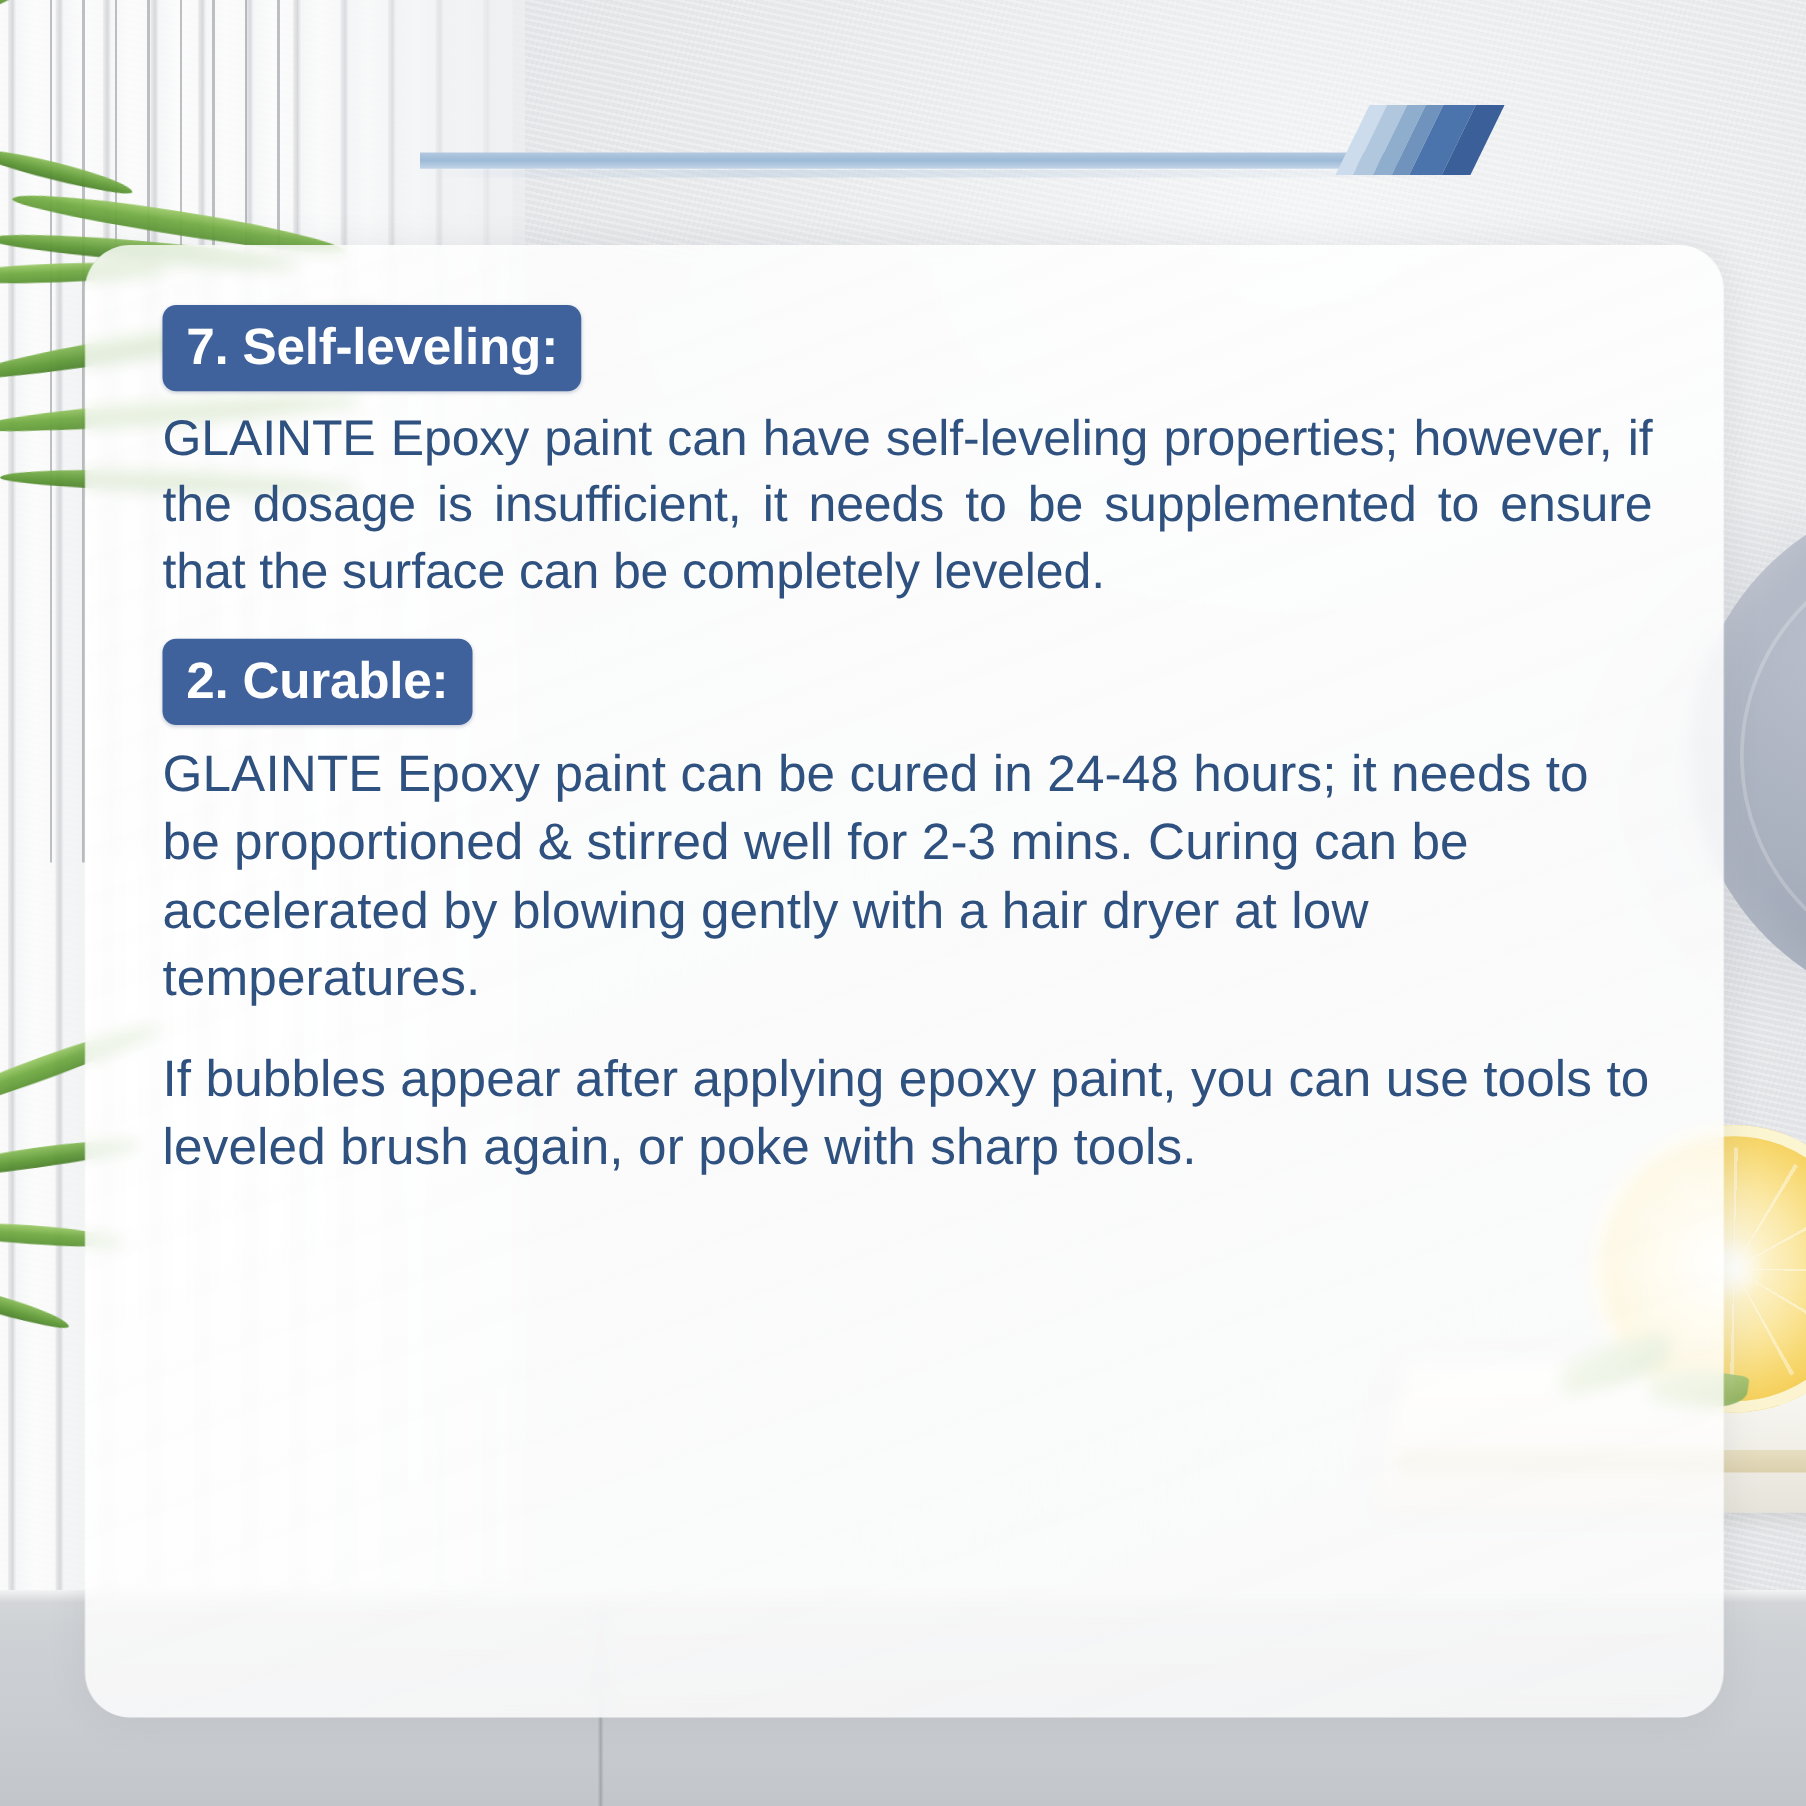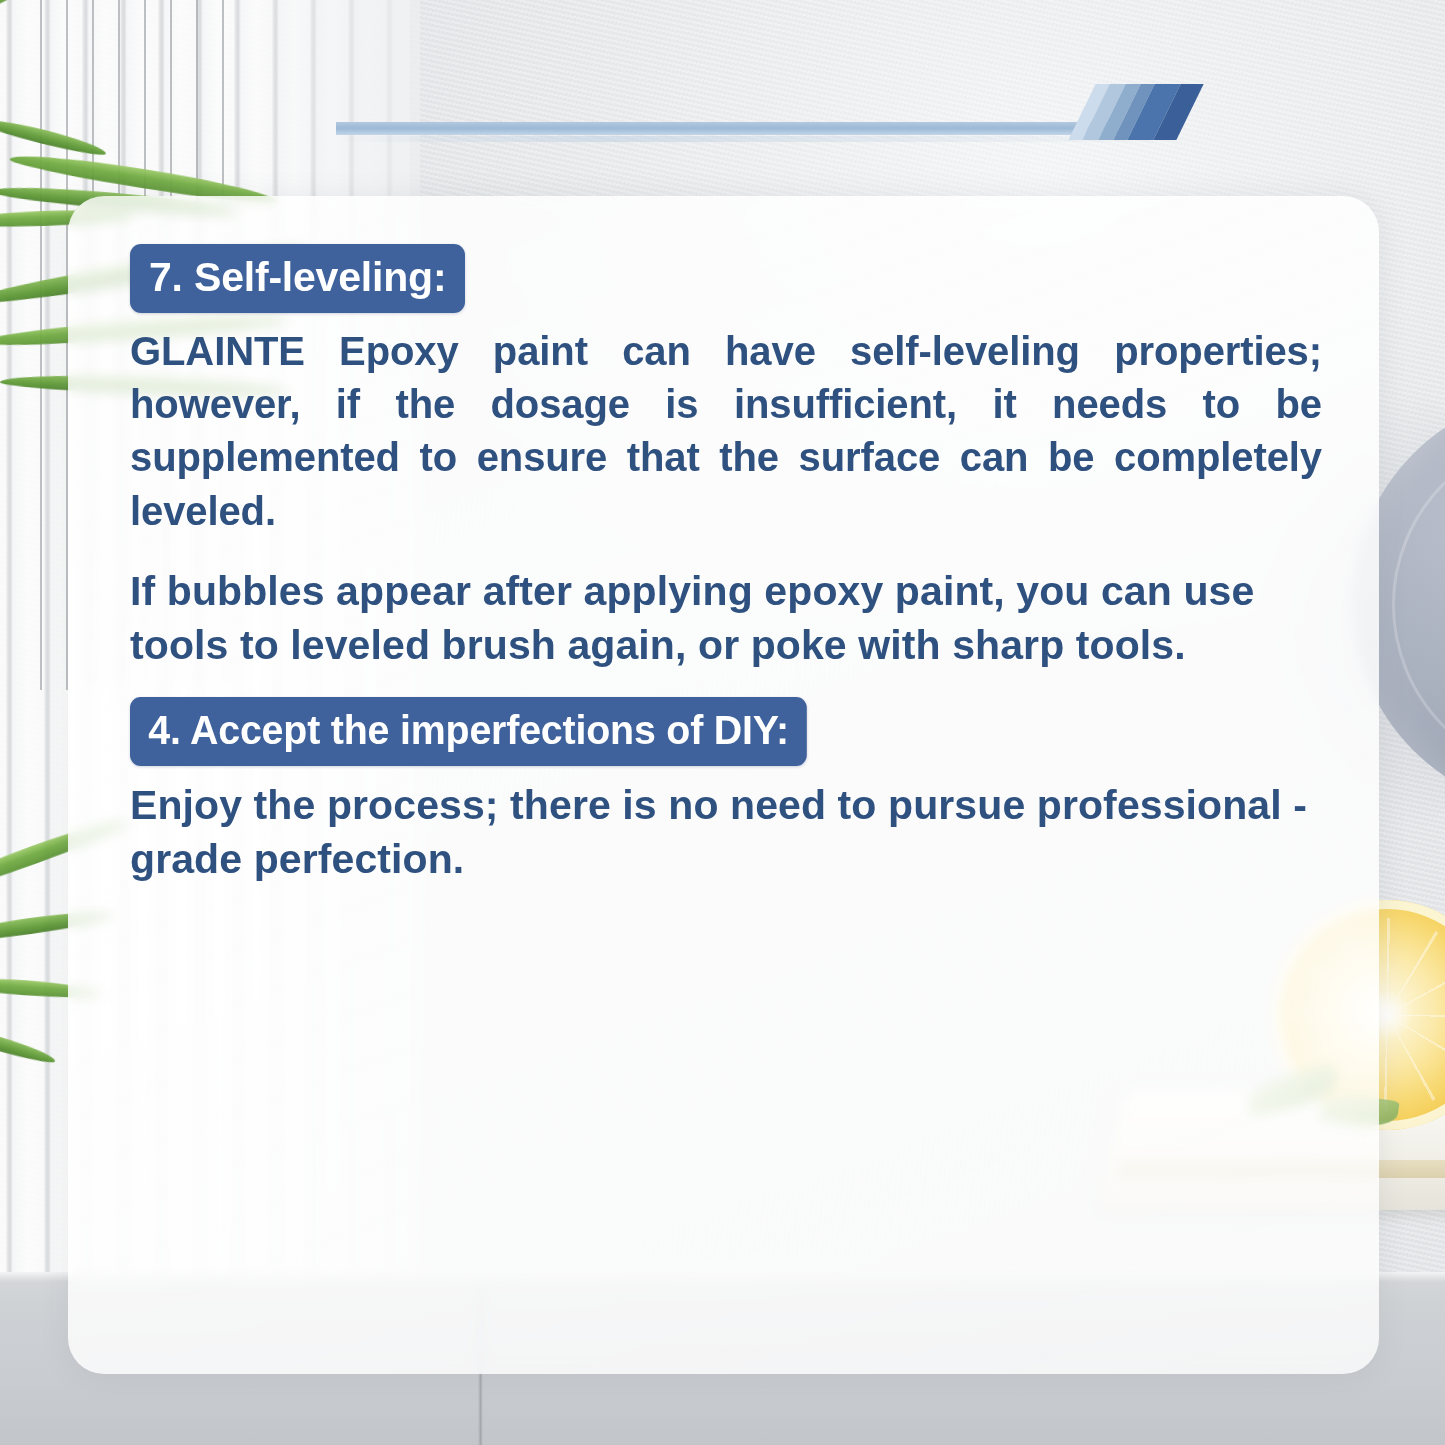--- a/index.html
+++ b/index.html
@@ -287,21 +287,20 @@
 
   .body-text {
     margin: 12px 0 0 0;
     font-size: 40px;
     line-height: 1.33;
     color: #2f5180;
     letter-spacing: -0.1px;
     text-align: justify;
     text-justify: inter-word;
     width: 1192px;
-    font-weight: bold;
   }
   .body-text.narrow {
     font-family: "Liberation Sans Narrow", "Liberation Sans", sans-serif;
     font-size: 41px;
     letter-spacing: .1px;
   }
   .body-text.left { text-align: left; }
 
   .sec-1 { }
   .sec-2 { margin-top: 26px; }
@@ -368,24 +367,24 @@
     <i style="width:23px; background:#3a5f99;"></i>
   </div>
 
   <div class="content">
 
     <div class="section sec-1">
       <div class="badge">7. Self-leveling:</div>
       <p class="body-text">GLAINTE Epoxy paint can have self-leveling properties; however, if the dosage is insufficient, it needs to be supplemented to ensure that the surface can be completely leveled.</p>
     </div>
 
+    <div class="section sec-2">
+      <div class="badge">2. Curable:</div>
+      <p class="body-text narrow left">GLAINTE Epoxy paint can be cured in 24-48 hours; it needs to be proportioned &amp; stirred well for 2-3 mins. Curing can be accelerated by blowing gently with a hair dryer at low temperatures.</p>
+    </div>
 
     <div class="section sec-3">
       <p class="body-text narrow left">If bubbles appear after applying epoxy paint, you can use tools to leveled brush again, or poke with sharp tools.</p>
     </div>
 
-    <div class="section sec-4">
-      <div class="badge narrow">4. Accept the imperfections of DIY:</div>
-      <p class="body-text narrow left">Enjoy the process; there is no need to pursue professional -grade perfection.</p>
-    </div>
 
   </div>
 </div>
 
 </body></html>

